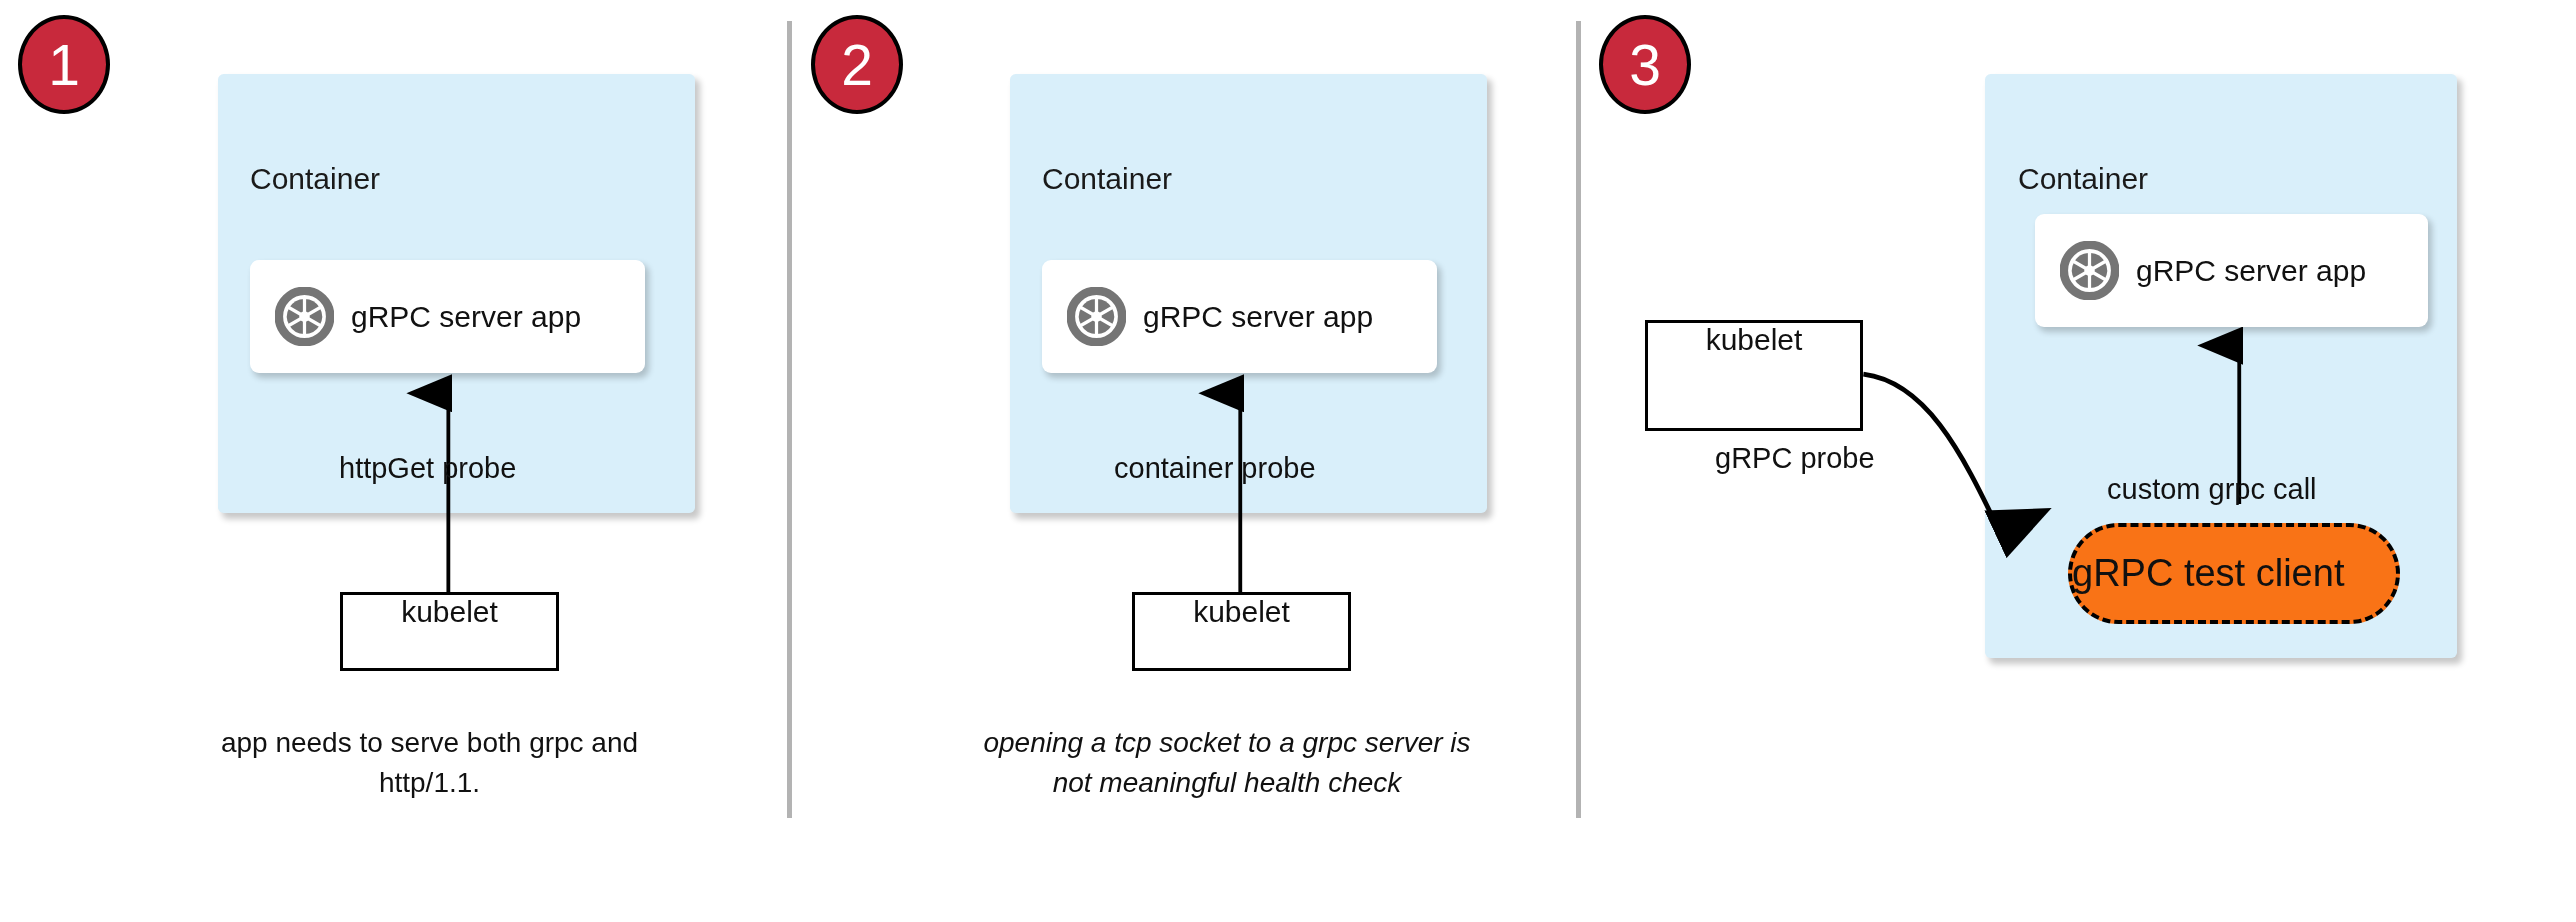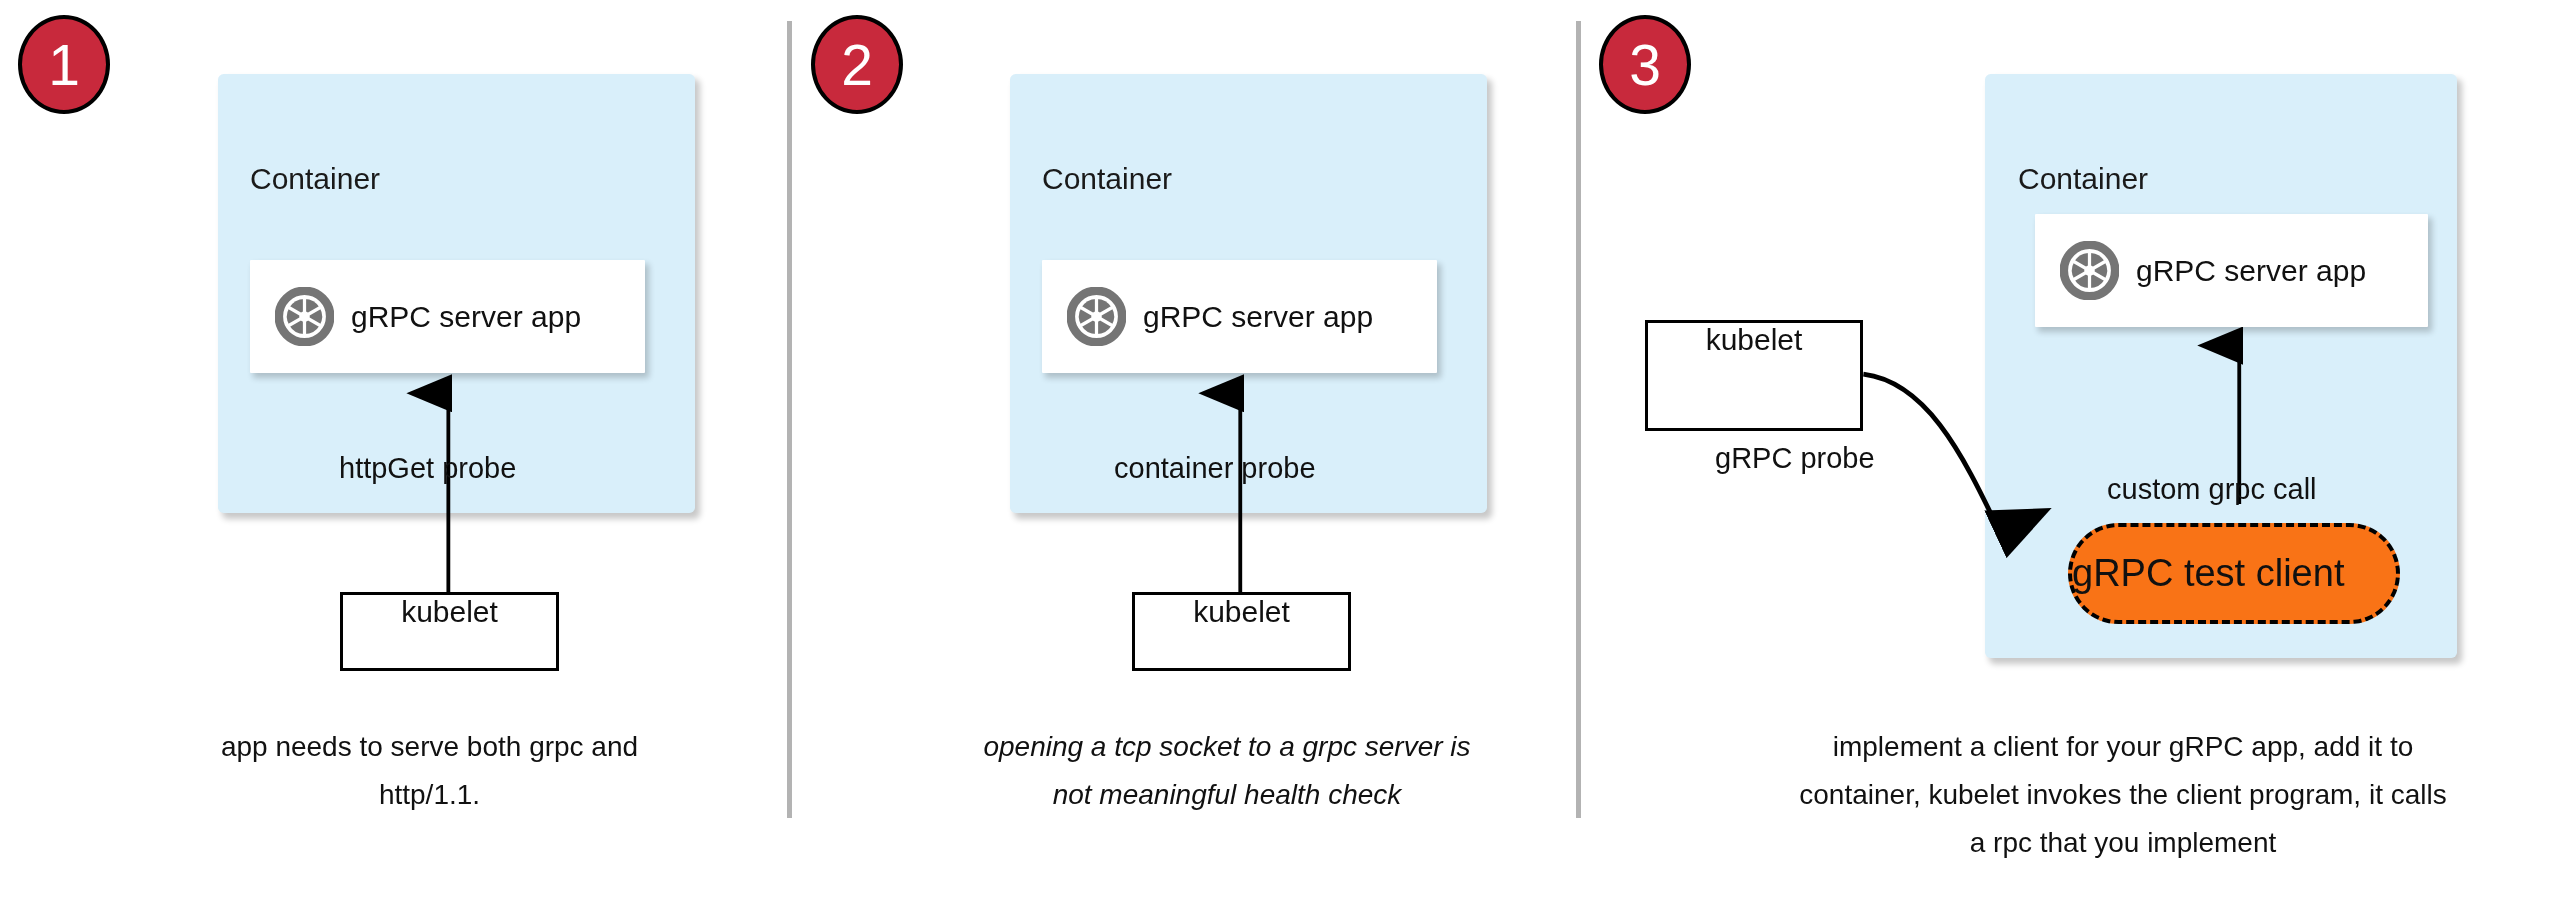--- a/index.html
+++ b/index.html
@@ -62,21 +62,21 @@
     position: absolute;
     font-size: 30px;
     color: #1a1a1a;
     margin-top: 44px;
   }
 
   
   .app-box {
     position: absolute;
     background: #ffffff;
-    border-radius: 1px;
+    border-radius: 9px;
     box-shadow: 3.8px 4.8px 6.7px rgba(0,0,0,0.2);
     display: flex;
     align-items: center;
   }
   .app-box .glyph {
     margin-left: 25px;
     margin-right: 17px;
     flex: 0 0 auto;
     display: flex;
   }
@@ -125,21 +125,21 @@
     position: absolute;
     font-size: 29px;
     color: #111111;
     white-space: nowrap;
   }
   .edge-label b { font-weight: normal; }
 
   .caption {
     position: absolute;
     font-size: 28px;
-    line-height: 48px;
+    line-height: 40px;
     color: #111111;
     text-align: center;
   }
 </style>
 </head>
 <body>
 
 <div class="canvas">
 
   <div class="divider d1"></div>
@@ -309,17 +309,16 @@
     <div class="edge-label" style="left:134px; top:442px;">
       <b>gRPC</b><span> probe</span>
     </div>
 
     <div class="edge-label" style="left:526px; top:425px;margin-top:48px;">custom grpc call</div>
 
     <div class="dashed-box" style="left:487px; top:523px; width:332px; height:101px;">
       <span>gRPC test client</span>
     </div>
 
-    <div class="caption" style="left:208px; top:723px; width:668px;">implement a client for your gRPC app, add it to container, kubelet invokes the client program, it calls a rpc that you implement</div>
   </div>
 
 </div>
 
 
 </body></html>

